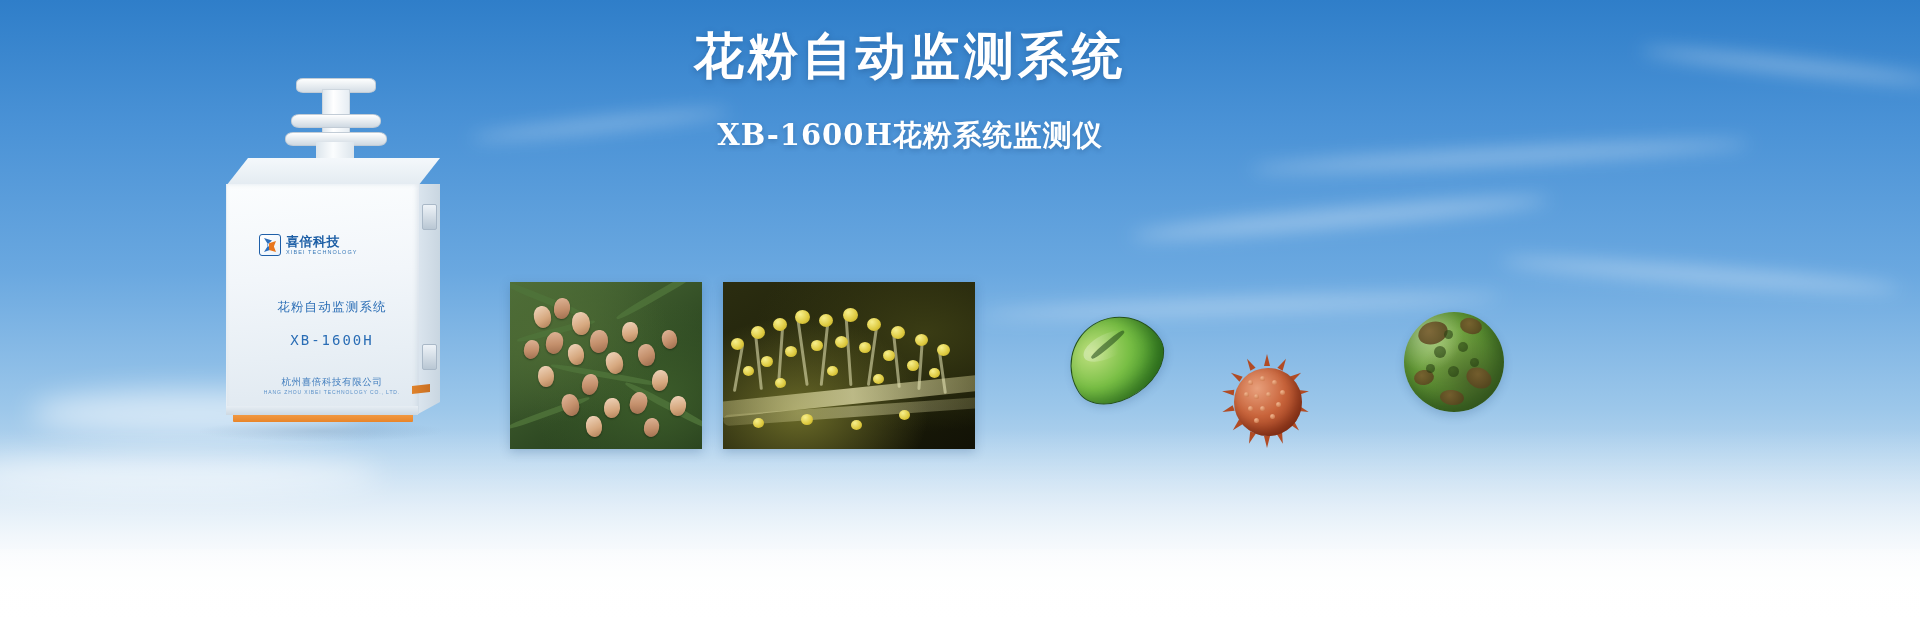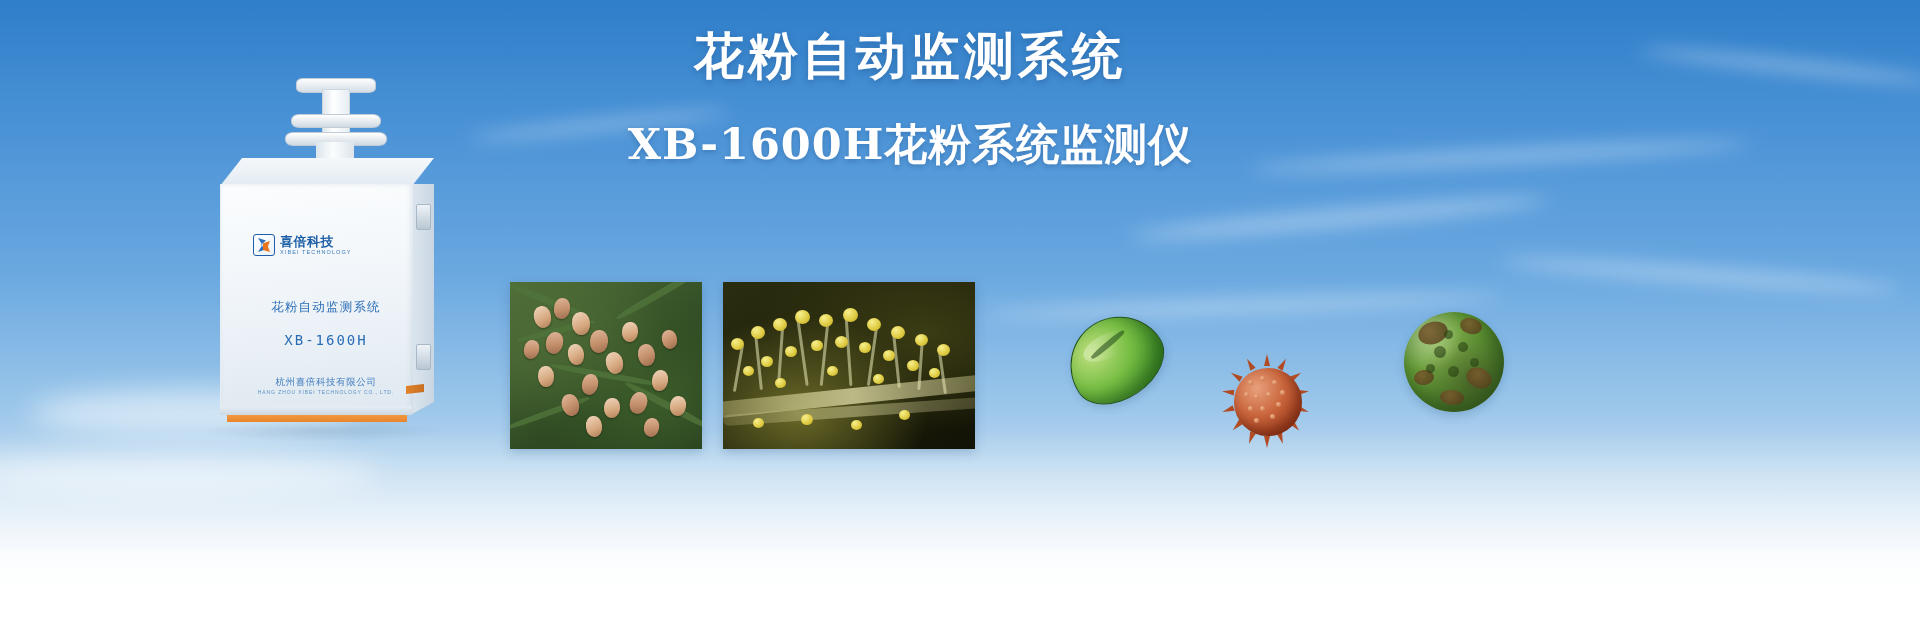--- a/index.html
+++ b/index.html
@@ -29,21 +29,21 @@
   #headline{position:absolute;left:560px;top:28px;width:700px;text-align:center;}
   #title-main{
     font-family:"DejaVu Sans","Liberation Sans",sans-serif;
     font-size:50px;font-weight:bold;color:#ffffff;letter-spacing:4px;
     line-height:1.15;text-shadow:0 2px 6px rgba(20,60,110,.35);
     white-space:nowrap;
   }
   #title-sub{
     margin-top:30px;
     font-family:"DejaVu Serif","Liberation Serif",serif;
-    font-size:43px;font-weight:bold;color:#ffffff;letter-spacing:1px;
+    font-size:29px;font-weight:bold;color:#ffffff;letter-spacing:1px;
     text-shadow:0 2px 5px rgba(20,60,110,.3);white-space:nowrap;
   }
   #title-tag{
     margin-top:26px;
     font-family:"DejaVu Serif","Liberation Serif",serif;
     font-size:33px;font-weight:bold;color:#ffffff;letter-spacing:1px;
     text-shadow:0 2px 5px rgba(20,60,110,.3);white-space:nowrap;
   }
 
   
@@ -61,21 +61,21 @@
     background:linear-gradient(180deg,#ffffff,#cfd9e2);border:1px solid #c2ccd6;
   }
   .stack-ring.r1{top:36px;}
   .stack-ring.r2{top:54px;width:100px;left:73px;}
   .stack-neck{
     position:absolute;left:104px;top:64px;width:38px;height:18px;
     background:linear-gradient(90deg,#dce5ec,#fbfdfe 45%,#dce5ec);
   }
 
   #cab-body{
-    position:absolute;left:8px;top:80px;width:216px;height:262px;
+    position:absolute;left:14px;top:80px;width:216px;height:262px;
   }
   .cab-top{
     position:absolute;left:0;top:0;width:214px;height:28px;
     background:linear-gradient(180deg,#f4f8fb,#e3ebf1);
     clip-path:polygon(22px 0,214px 0,192px 28px,0 28px);
   }
   .cab-face{
     position:absolute;left:0;top:26px;width:192px;height:230px;
     background:linear-gradient(175deg,#fbfdfe 0%,#f2f6fa 40%,#e8eff5 72%,#dfe8f0 100%);
     border-left:1px solid #e6edf3;

